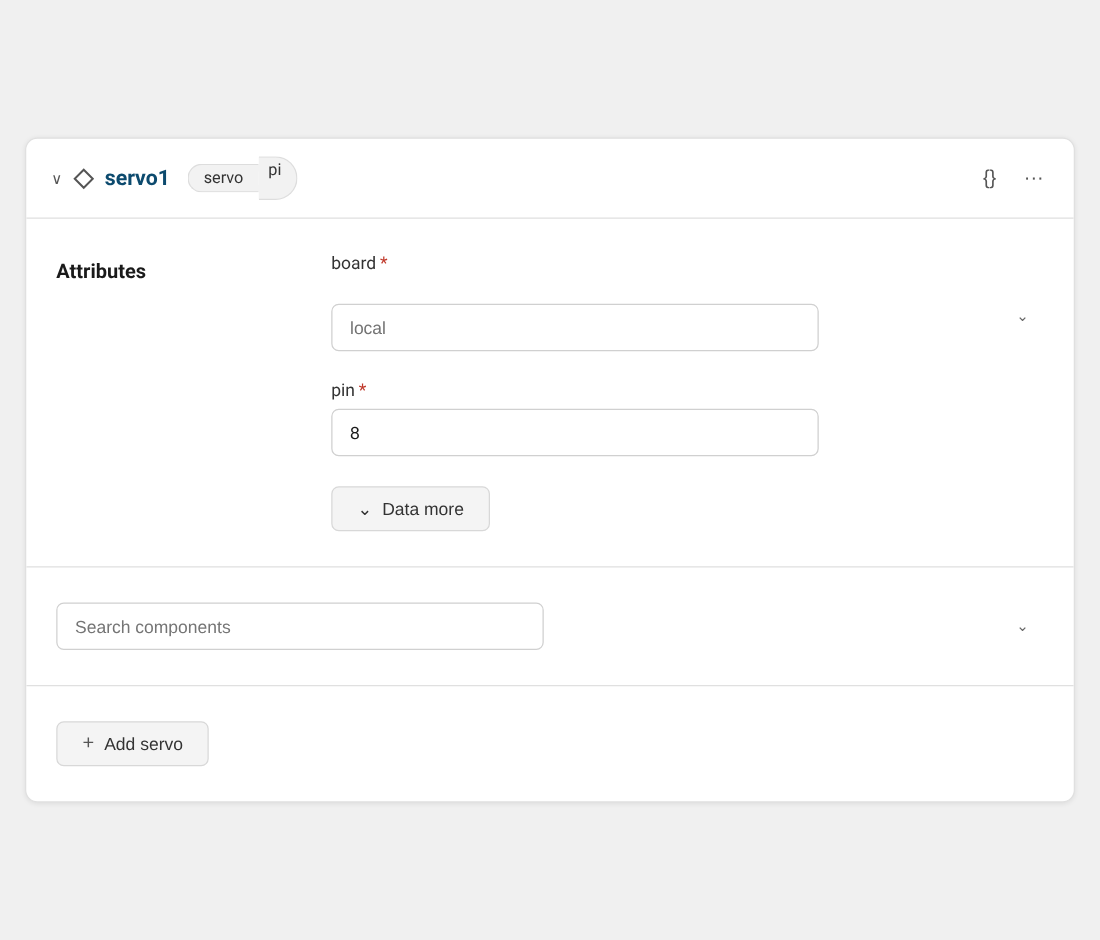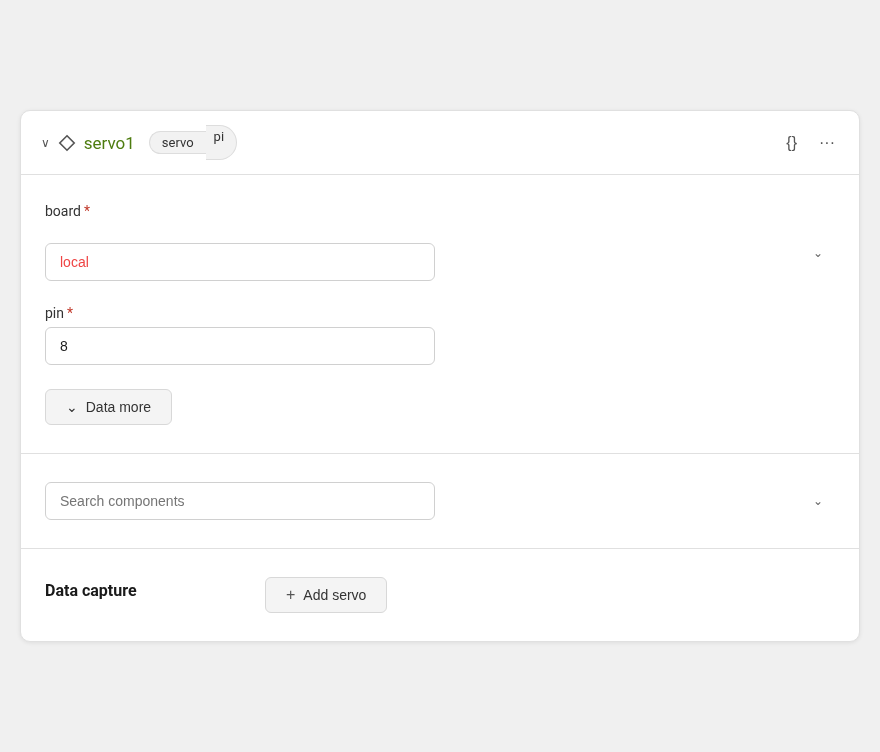--- a/index.html
+++ b/index.html
@@ -50,22 +50,22 @@
     }
 
     .diamond-icon {
       width: 18px;
       height: 18px;
       display: inline-block;
     }
 
     .header-title {
       font-size: 17px;
-      font-weight: 400;
-      color: #4d7c0f;
+      font-weight: 700;
+      color: #0c4a6e;
     }
 
     .breadcrumb {
       display: flex;
       align-items: center;
       gap: 0;
       margin-left: 6px;
     }
 
     .breadcrumb-item {
@@ -165,21 +165,21 @@
       display: flex;
       align-items: center;
     }
 
     .select-input {
       width: 390px;
       padding: 10px 36px 10px 14px;
       border: 1px solid #d0d0d0;
       border-radius: 6px;
       font-size: 14px;
-      color: #ef4444;
+      color: #737373;
       background: #ffffff;
       appearance: none;
       cursor: pointer;
       outline: none;
       margin-top: 18px;
     }
 
     .select-chevron {
       position: absolute;
       right: 12px;
@@ -284,20 +284,21 @@
       <button class="icon-btn">
         <span>{}</span>
       </button>
       <button class="icon-btn">
         <span>···</span>
       </button>
     </div>
   </div>
 
   <div class="section-row">
+    <div class="section-label">Attributes</div>
     <div class="section-content">
 
       <div class="field-group">
         <div class="field-label">
           <span>board</span>
           <span class="required-star">*</span>
         </div>
         <div class="select-wrapper">
           <select class="select-input">
             <option value="local" selected="">local</option>
@@ -325,21 +326,20 @@
   <div class="section-row">
     <div class="section-content">
       <div class="search-dropdown">
         <input type="text" class="search-input" placeholder="Search components" style="">
         <span class="search-chevron">⌄</span>
       </div>
     </div>
   </div>
 
   <div class="section-row">
-    <div class="section-label">Data capture</div>
     <div class="section-content">
       <button class="add-method-btn">
         <span class="plus-icon">+</span>
         <span>Add servo</span>
       </button>
     </div>
   </div>
 
 </div>
 

